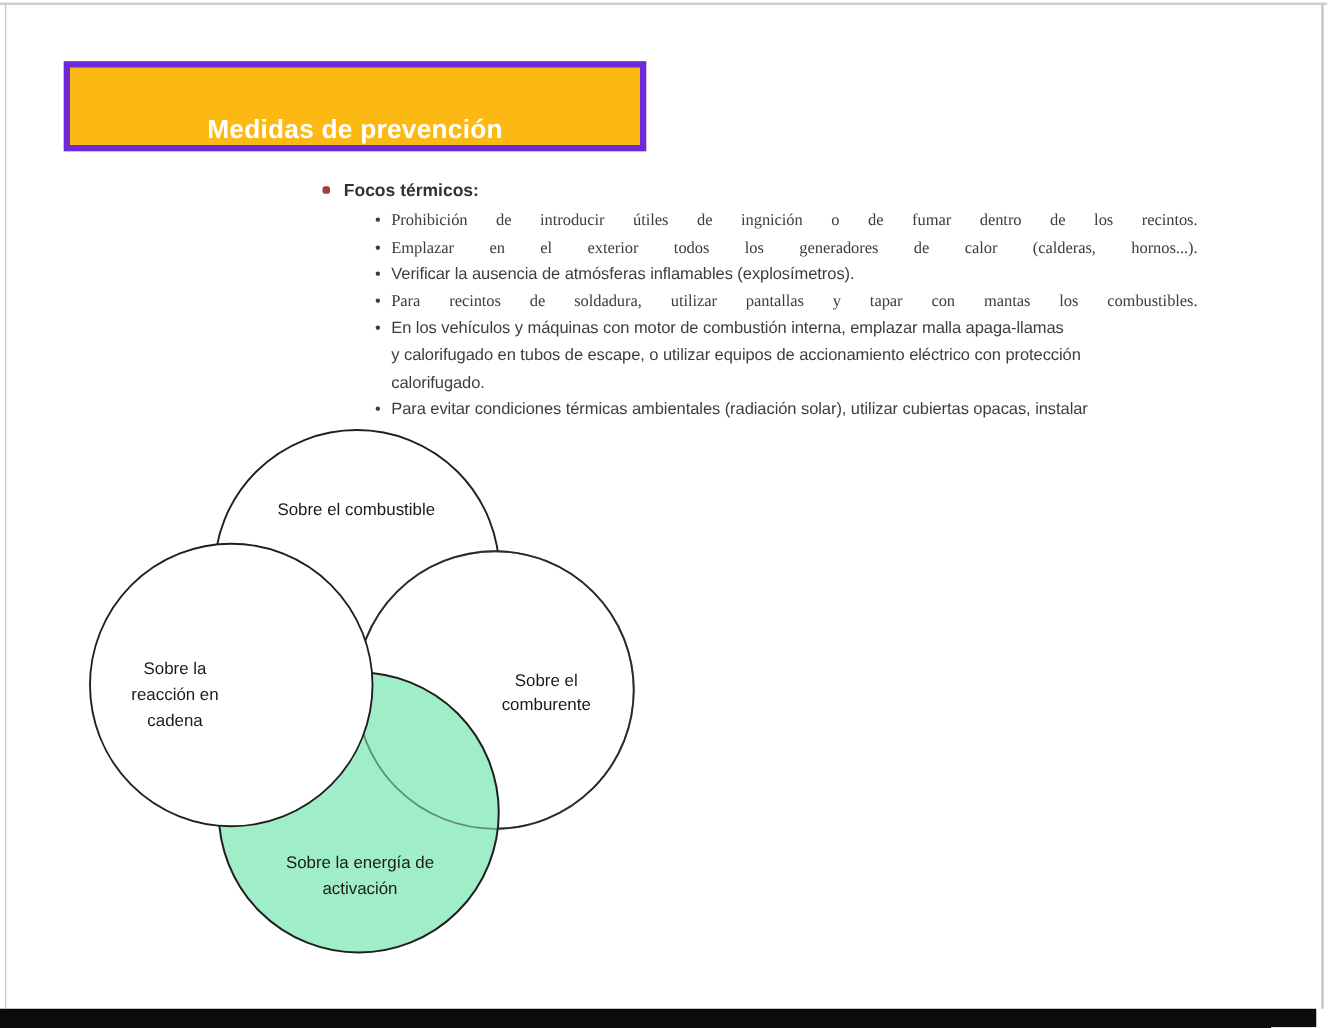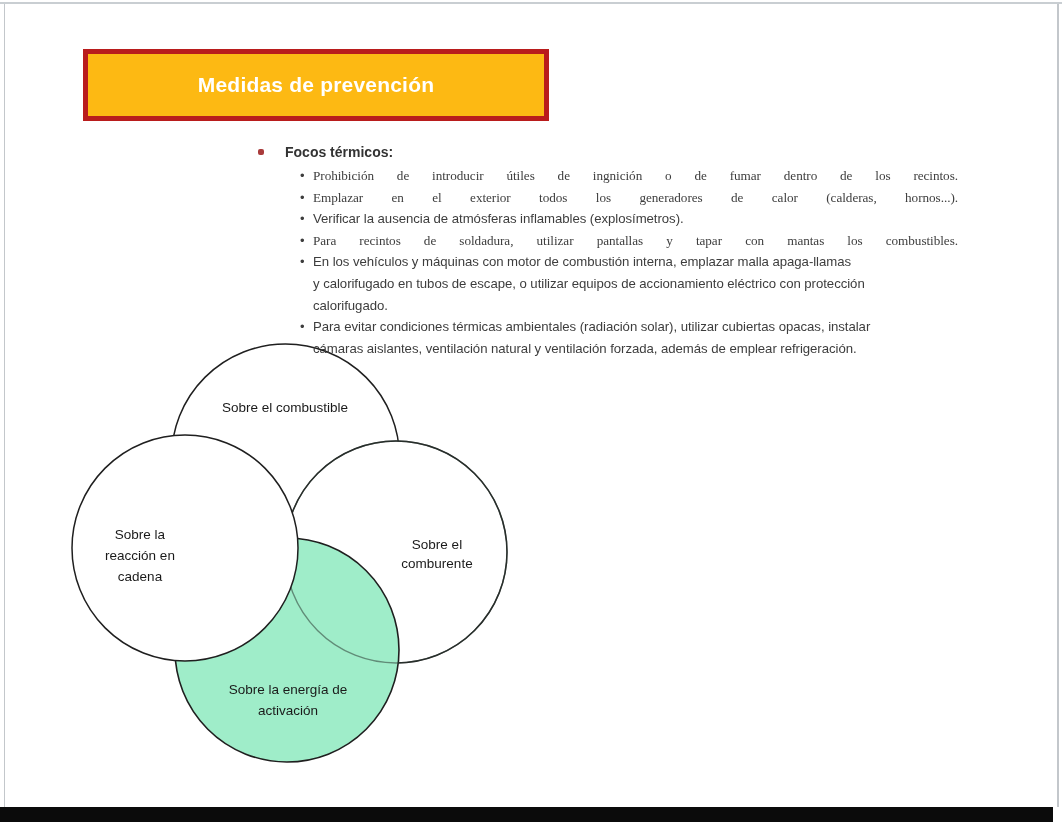--- a/index.html
+++ b/index.html
@@ -9,30 +9,30 @@
   }
   
   .border-top{position:absolute;left:0;top:2px;width:1062px;height:2px;background:#c9ced2;}
   .border-left{position:absolute;left:4px;top:4px;width:1px;height:803px;background:#c3c7cb;}
   .border-right{position:absolute;left:1057px;top:4px;width:2px;height:803px;background:#c3c7cb;}
   .footer-bar{position:absolute;left:0;top:807px;width:1053px;height:15px;background:#0b0b0b;}
 
   
   .title-box{
     position:absolute;left:51px;top:49px;width:466px;height:72px;box-sizing:border-box;
-    background:#FDB913;border:5px solid #b91c1c;
-    display:flex;align-items:center;justify-content:center;margin-left:32px;
+    background:#FDB913;border:5px solid #6d28d9;
+    display:flex;align-items:flex-end;justify-content:center;
   }
   .title-box span{
     color:#FFFFFF;font-size:21px;font-weight:bold;letter-spacing:.2px;
   }
 
   
   .bullets{position:absolute;left:252px;top:141px;width:706px;color:#3D3D3D;}
-  .bhead{display:flex;align-items:flex-start;line-height:22px;gap:10px;}
+  .bhead{display:flex;align-items:flex-start;line-height:22px;}
   .bhead .sq{
     width:6px;height:6px;border-radius:2px;background:#A93B3B;
     margin:8px 11px 0 6px;flex:0 0 auto;
   }
   .bhead .ht{font-weight:bold;font-size:14px;color:#333333;}
   .vitems{margin-left:61px;margin-top:2px;width:645px;}
   .vitem{position:relative;}
   .vb{
     position:absolute;left:-13px;top:0;font-size:13px;line-height:21.6px;color:#3D3D3D;
   }
@@ -117,21 +117,20 @@
       <div class="vitem">
         <span class="vb">•</span>
         <div class="vline plain">En los vehículos y máquinas con motor de combustión interna, emplazar malla apaga-llamas</div>
         <div class="vline plain">y calorifugado en tubos de escape, o utilizar equipos de accionamiento eléctrico con protección</div>
         <div class="vline plain">calorifugado.</div>
       </div>
 
       <div class="vitem">
         <span class="vb">•</span>
         <div class="vline plain">Para evitar condiciones térmicas ambientales (radiación solar), utilizar cubiertas opacas, instalar</div>
-        <div class="vline plain">cámaras aislantes, ventilación natural y ventilación forzada, además de emplear refrigeración.</div>
       </div>
 
     </div>
   </div>
 
   <div class="footer-bar"></div>
 
 </div>
 
 </body></html>

